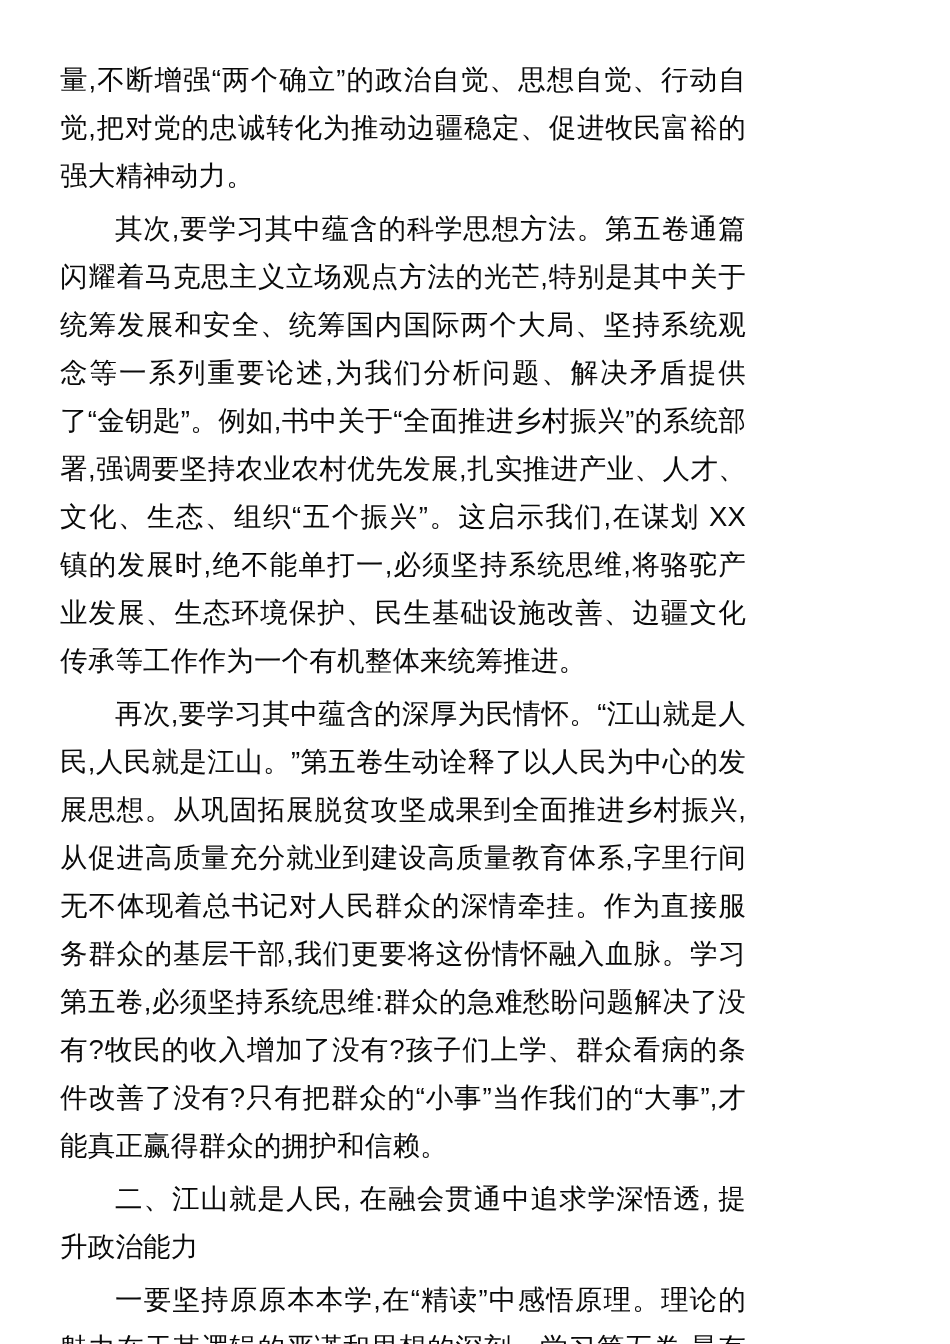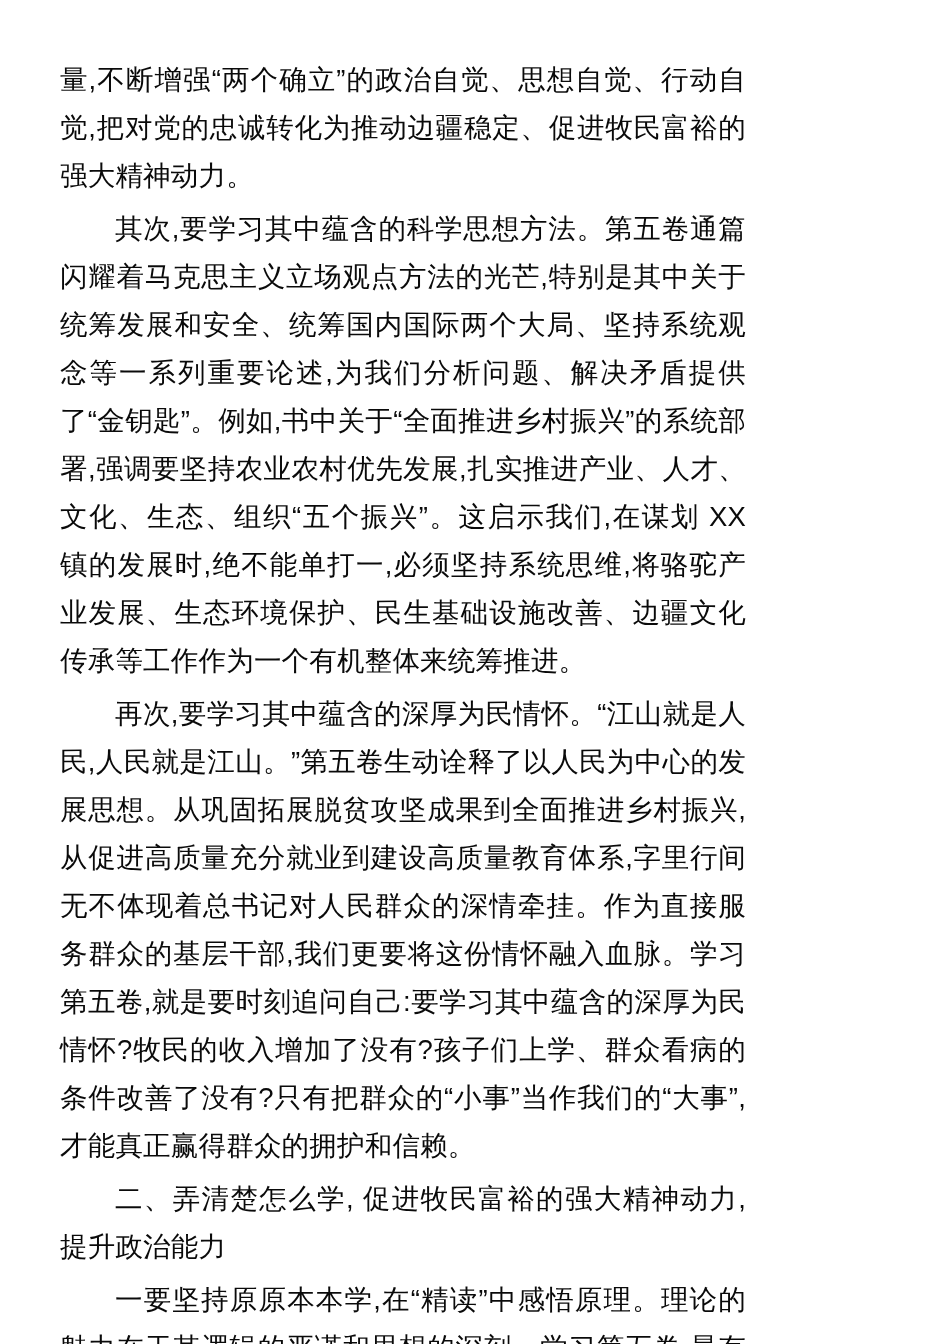--- a/index.html
+++ b/index.html
@@ -41,17 +41,17 @@
     margin-top: 5px;
   }
 </style>
 </head>
 <body>
 
 <div id="page">
   <div class="doc-body">
     <p class="para no-indent">量,不断增强“两个确立”的政治自觉、思想自觉、行动自觉,把对党的忠诚转化为推动边疆稳定、促进牧民富裕的强大精神动力。</p>
     <p class="para">其次,要学习其中蕴含的科学思想方法。第五卷通篇闪耀着马克思主义立场观点方法的光芒,特别是其中关于统筹发展和安全、统筹国内国际两个大局、坚持系统观念等一系列重要论述,为我们分析问题、解决矛盾提供了“金钥匙”。例如,书中关于“全面推进乡村振兴”的系统部署,强调要坚持农业农村优先发展,扎实推进产业、人才、文化、生态、组织“五个振兴”。这启示我们,在谋划 XX 镇的发展时,绝不能单打一,必须坚持系统思维,将骆驼产业发展、生态环境保护、民生基础设施改善、边疆文化传承等工作作为一个有机整体来统筹推进。</p>
-    <p class="para">再次,要学习其中蕴含的深厚为民情怀。“江山就是人民,人民就是江山。”第五卷生动诠释了以人民为中心的发展思想。从巩固拓展脱贫攻坚成果到全面推进乡村振兴,从促进高质量充分就业到建设高质量教育体系,字里行间无不体现着总书记对人民群众的深情牵挂。作为直接服务群众的基层干部,我们更要将这份情怀融入血脉。学习第五卷,就是要时刻追问自己:要学习其中蕴含的深厚为民情怀?牧民的收入增加了没有?孩子们上学、群众看病的条件改善了没有?只有把群众的“小事”当作我们的“大事”,才能真正赢得群众的拥护和信赖。</p>
-    <p class="para">二、弄清楚怎么学, 促进牧民富裕的强大精神动力, 提升政治能力</p>
+    <p class="para">再次,要学习其中蕴含的深厚为民情怀。“江山就是人民,人民就是江山。”第五卷生动诠释了以人民为中心的发展思想。从巩固拓展脱贫攻坚成果到全面推进乡村振兴,从促进高质量充分就业到建设高质量教育体系,字里行间无不体现着总书记对人民群众的深情牵挂。作为直接服务群众的基层干部,我们更要将这份情怀融入血脉。学习第五卷,必须坚持系统思维:群众的急难愁盼问题解决了没有?牧民的收入增加了没有?孩子们上学、群众看病的条件改善了没有?只有把群众的“小事”当作我们的“大事”,才能真正赢得群众的拥护和信赖。</p>
+    <p class="para">二、江山就是人民, 在融会贯通中追求学深悟透, 提升政治能力</p>
     <p class="para">一要坚持原原本本学,在“精读”中感悟原理。理论的魅力在于其逻辑的严谨和思想的深刻。学习第五卷,最有效的方法就是静下心来读原著、学原文、悟原理。镇党委理论学习中心组要发挥示范带头作用,制定详细的学习计</p>
   </div>
 </div>
 
 </body></html>

